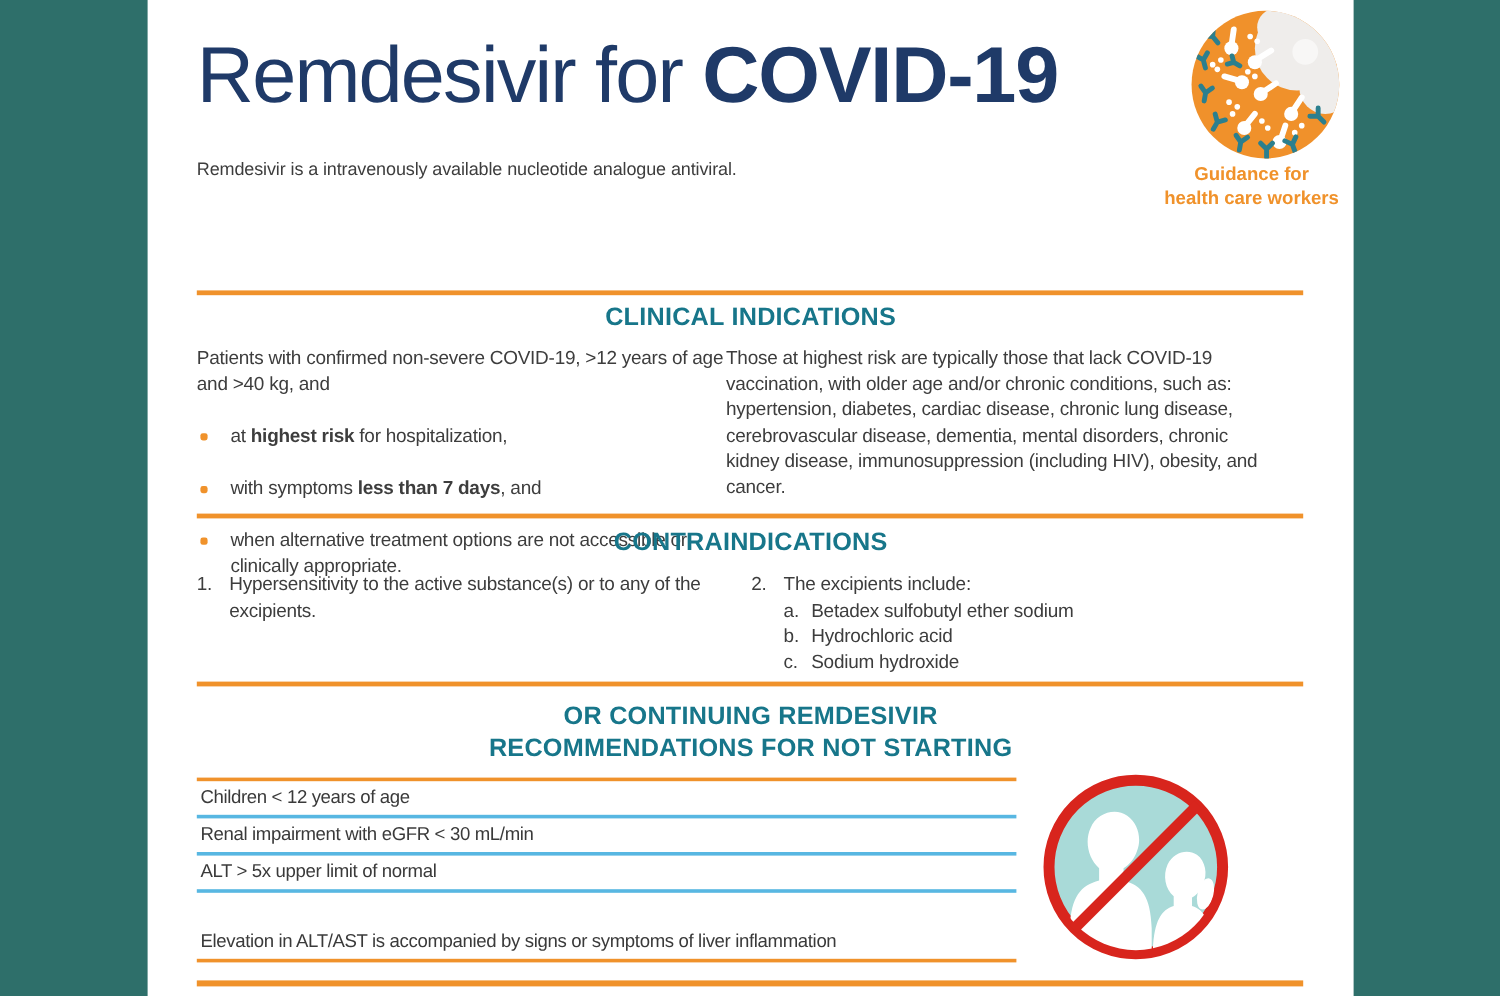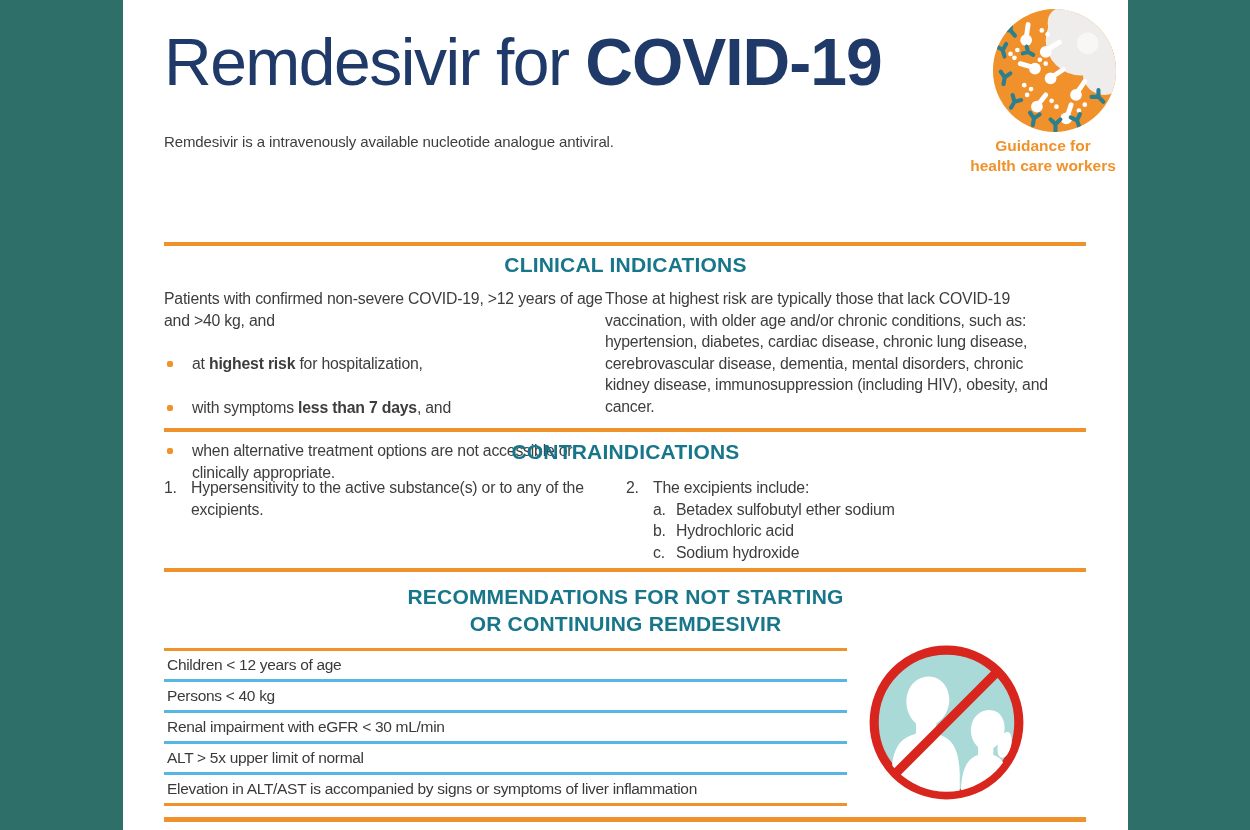--- a/index.html
+++ b/index.html
@@ -61,21 +61,21 @@
   .contra-1 { left: 41px; top: 477px; width: 462px; }
   .contra-2 { left: 503px; top: 477px; width: 440px; }
   .sub-item { display: flex; }
   .sub-item .sub-num { width: 23px; flex: 0 0 23px; }
   
   .rec-table { position: absolute; left: 41px; top: 648px; width: 683px; border-top: 3px solid #f0922b; }
   .rec-row {
     height: 31px; line-height: 27px; border-bottom: 3px solid #58b7e2;
     font-size: 15.5px; color: #3a3a3a; letter-spacing: -0.3px; padding-left: 3px;
   }
-  .rec-row.last { border-bottom-color: #f0922b; }
+  .rec-row.last { border-bottom-color: #f0922b; margin-top: 27px; }
   .no-icon-wrap { position: absolute; left: 742px; top: 641px; width: 163px; height: 163px; }
 </style>
 </head>
 <body>
 
 <div class="canvas">
   <div class="page">
 
     <div class="doc-title"><span>Remdesivir for </span><span class="t-bold">COVID-19</span></div>
 
@@ -203,27 +203,26 @@
         </div>
         <div class="sub-item">
           <span class="sub-num">c.</span>
           <span>Sodium hydroxide</span>
         </div>
       </div>
     </div>
 
     <div class="hrule r3"></div>
     <h2 class="sec-heading h-recs">
+      <div>OR CONTINUING REMDESIVIR</div>
       <div>RECOMMENDATIONS FOR NOT STARTING</div>
-      <div>OR CONTINUING REMDESIVIR</div>
     </h2>
 
     <div class="rec-table">
       <div class="rec-row">Children &lt; 12 years of age</div>
-      <div class="rec-row">Persons &lt; 40 kg</div>
       <div class="rec-row">Renal impairment with eGFR &lt; 30 mL/min</div>
       <div class="rec-row">ALT &gt; 5x upper limit of normal</div>
       <div class="rec-row last">Elevation in ALT/AST is accompanied by signs or symptoms of liver inflammation</div>
     </div>
 
     <div class="no-icon-wrap">
       <svg width="163" height="163" viewBox="0 0 160 160">
         <defs>
             <clipPath id="noclip">
               <circle cx="80" cy="80" r="68"></circle>

